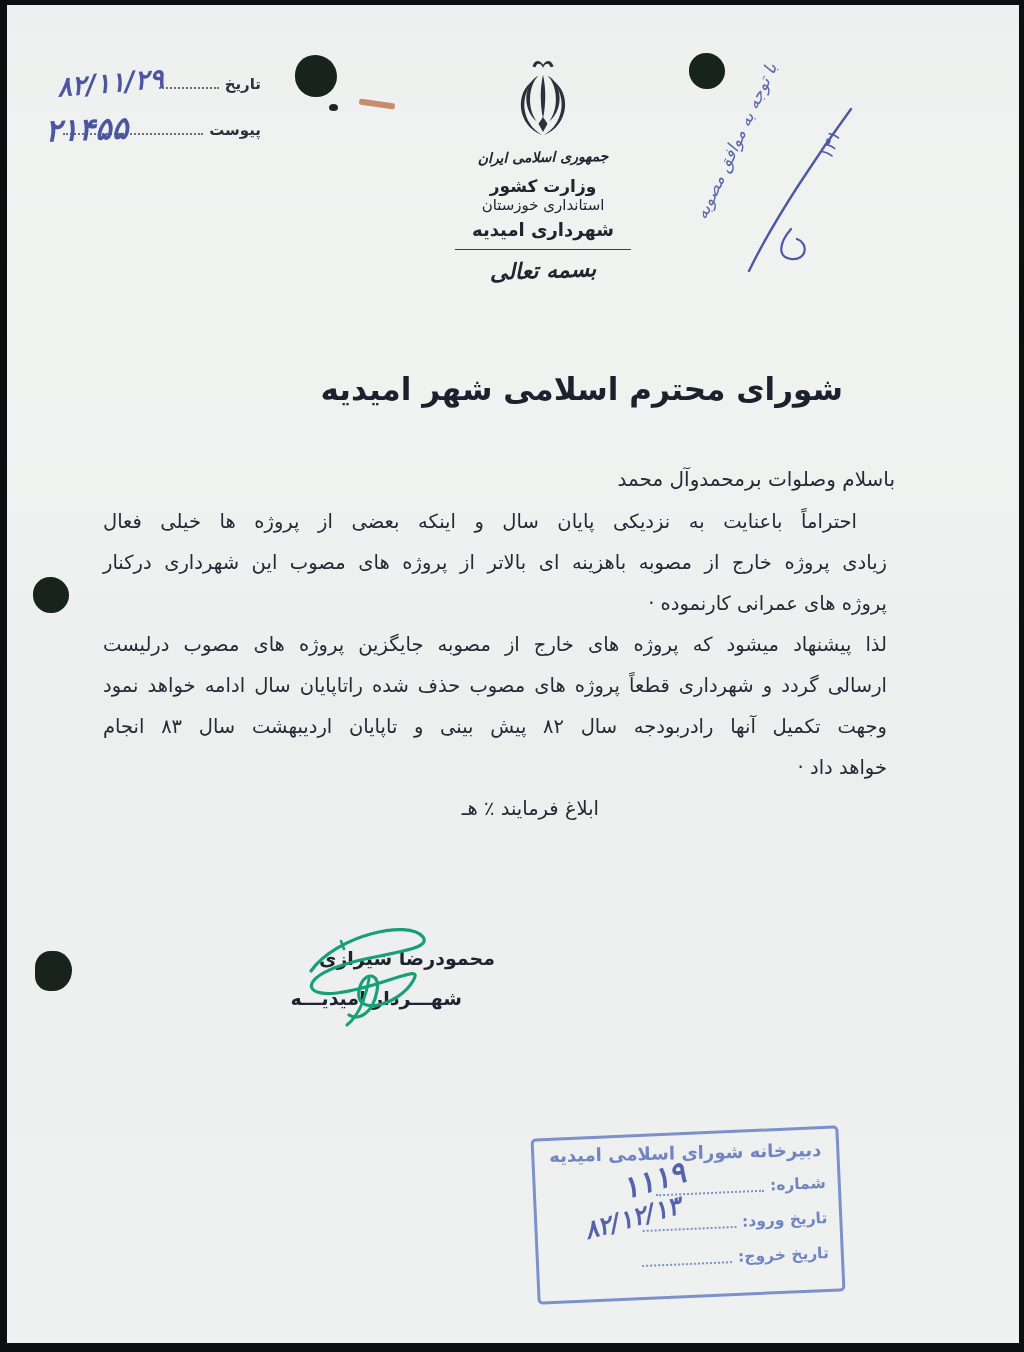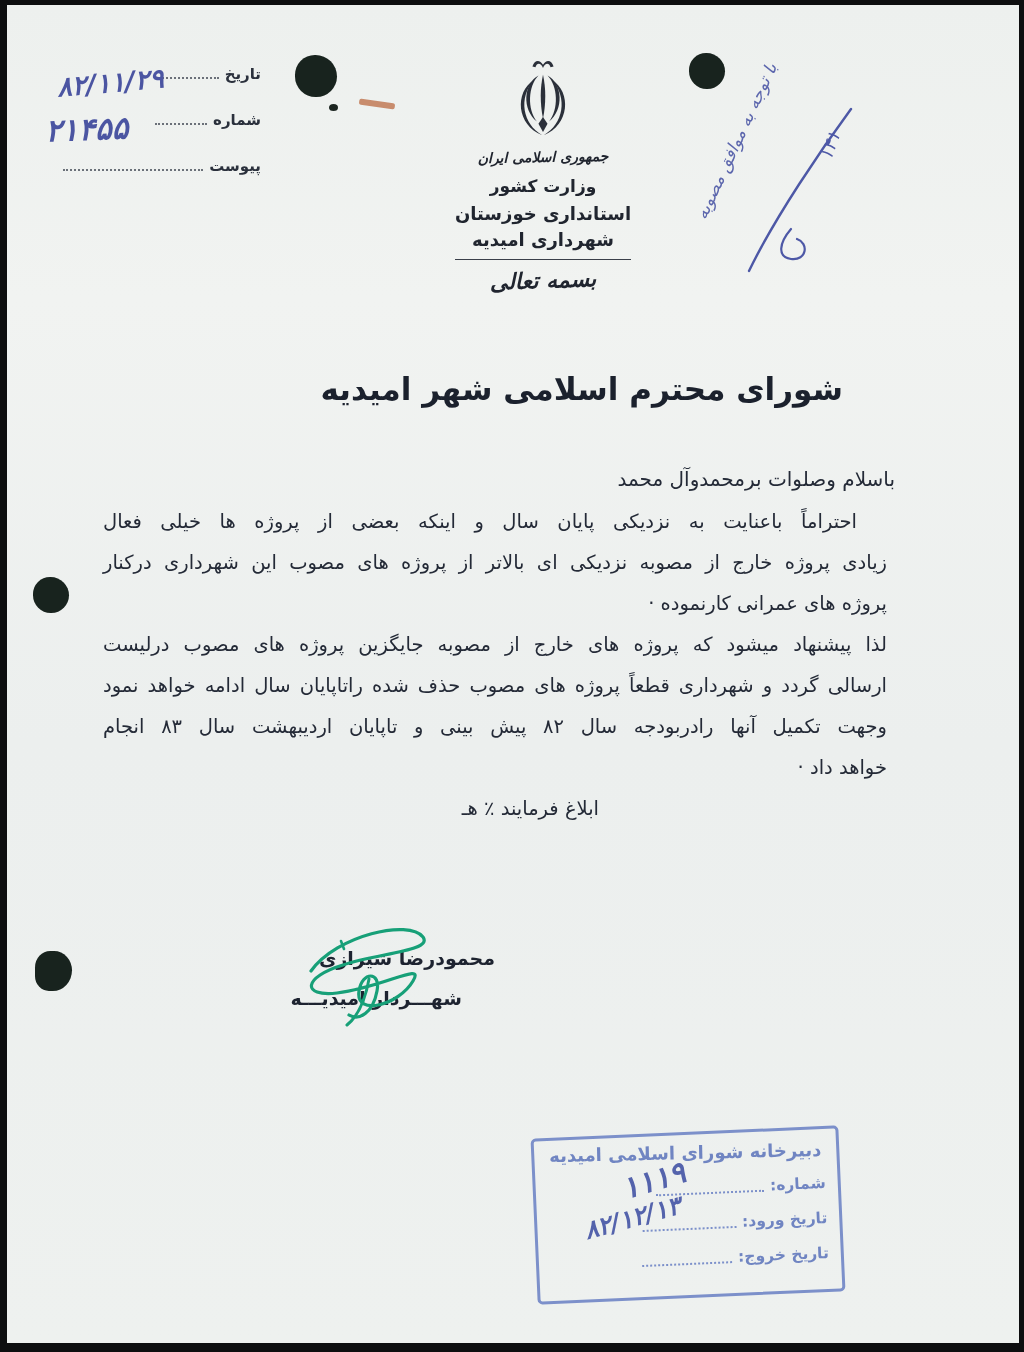--- a/index.html
+++ b/index.html
@@ -12,36 +12,36 @@
     position:absolute; left:7px; top:5px; right:5px; bottom:9px;
     background:linear-gradient(180deg,#edf0ee 0%,#f1f3f1 22%,#ecefee 55%,#eef1ef 100%);
   }
 
   
   .dot { position:absolute; background:#18231e; border-radius:48% 52% 50% 50%; }
   .speck { position:absolute; background:#1c2520; border-radius:50%; }
   .red-smudge { position:absolute; background:#bb6a41; opacity:.75; border-radius:2px; transform:rotate(8deg); }
 
   
-  .meta { position:absolute; left:56px; top:48px; width:200px; direction:rtl; color:#2a303c; }
+  .meta { position:absolute; left:56px; top:58px; width:200px; direction:rtl; color:#2a303c; }
   .meta-row { display:flex; align-items:flex-end; height:30px; margin-bottom:16px; }
   .meta-label { font-size:15px; font-weight:bold; white-space:nowrap; padding-right:2px; letter-spacing:.5px; }
   .meta-dots { flex:1; border-bottom:2px dotted #4b515c; margin:0 6px 4px 0; opacity:.8; }
   .pad1 { padding-left:96px; }
   .pad2 { padding-left:92px; }
 
   .hand-blue { position:absolute; color:#4b55a2; direction:rtl; white-space:nowrap;
                font-style:italic; font-weight:bold; }
 
   
   .letterhead { position:absolute; left:430px; top:50px; width:212px; text-align:center;
                 color:#20252f; direction:rtl; }
   .lh-country { margin-top:4px; font-size:14px; font-weight:bold; font-style:italic; transform:rotate(-1deg); }
   .lh-ministry { margin-top:11px; font-size:17px; font-weight:bold; letter-spacing:2px; }
-  .lh-governorate { margin-top:7px; font-size:18px; font-weight:bold; letter-spacing:1px; }
+  .lh-governorate { font-size:15px; font-weight:normal; letter-spacing:1px; }
   .lh-municipality { margin-top:5px; font-size:18px; font-weight:bold; }
   .lh-rule { margin:9px auto 0 auto; width:176px; border-top:1.6px solid #3a3f49; }
   .lh-basmala { margin-top:8px; font-size:22px; font-weight:bold; font-style:italic; transform:rotate(-2deg); }
 
   
   .recipient { position:absolute; right:176px; top:366px; direction:rtl;
                font-size:31px; font-weight:bold; color:#1b212d; white-space:nowrap; }
   .salutation { position:absolute; right:124px; top:462px; direction:rtl;
                 font-size:20px; color:#242a37; white-space:nowrap; }
   .body-text { position:absolute; right:132px; top:496px; width:784px; direction:rtl;
@@ -86,24 +86,20 @@
   <div class="red-smudge" style="left:352px;top:96px;width:36px;height:6px;"></div>
   <div class="dot" style="left:682px;top:48px;width:36px;height:36px;"></div>
   <div class="dot" style="left:26px;top:572px;width:36px;height:36px;"></div>
   <div class="dot" style="left:28px;top:946px;width:37px;height:40px;border-radius:46% 54% 58% 42%;"></div>
 
   <div class="meta">
     <div class="meta-row pad1">
       <span class="meta-label">تاریخ</span>
       <span class="meta-dots"></span>
     </div>
-    <div class="meta-row pad2">
-      <span class="meta-label">شماره</span>
-      <span class="meta-dots"></span>
-    </div>
     <div class="meta-row">
       <span class="meta-label">پیوست</span>
       <span class="meta-dots"></span>
     </div>
   </div>
   <div class="hand-blue" style="left:50px;top:62px;font-size:27px;transform:rotate(-5deg);">۸۲/۱۱/۲۹</div>
   <div class="hand-blue" style="left:38px;top:106px;font-size:31px;letter-spacing:3px;transform:rotate(-2deg);">۲۱۴۵۵</div>
 
   <div class="letterhead">
     <svg width="68" height="90" viewBox="0 0 90 115" style="margin:0 auto;">
@@ -132,21 +128,21 @@
       <path d="M14,170 C40,116 88,46 116,8" fill="none" stroke="#4d58a6" stroke-width="2.4" stroke-linecap="round"></path>
       <path d="M56,128 C44,142 42,156 56,158 C72,160 74,142 62,138" fill="none" stroke="#4d58a6" stroke-width="2.2" stroke-linecap="round"></path>
     </svg>
   </div>
 
   <div class="recipient">شورای محترم اسلامی شهر امیدیه</div>
   <div class="salutation">باسلام وصلوات برمحمدوآل محمد</div>
 
   <div class="body-text">
     <div class="jline indent">احتراماً باعنایت به نزدیکی پایان سال و اینکه بعضی از پروژه ها خیلی فعال</div>
-    <div class="jline">زیادی پروژه خارج از مصوبه نزدیکی ای بالاتر از پروژه های مصوب این شهرداری درکنار</div>
+    <div class="jline">زیادی پروژه خارج از مصوبه باهزینه ای بالاتر از پروژه های مصوب این شهرداری درکنار</div>
     <div class="rline">پروژه های عمرانی کارنموده ·</div>
     <div class="jline">لذا پیشنهاد میشود که پروژه های خارج از مصوبه جایگزین پروژه های مصوب درلیست</div>
     <div class="jline">ارسالی گردد و شهرداری قطعاً پروژه های مصوب حذف شده راتاپایان سال ادامه خواهد نمود</div>
     <div class="jline">وجهت تکمیل آنها رادربودجه سال ۸۲ پیش بینی و تاپایان اردیبهشت سال ۸۳ انجام</div>
     <div class="rline">خواهد داد ·</div>
     <div class="rline shift">ابلاغ فرمایند ٪ هـ</div>
   </div>
 
   <div class="sig-name">محمودرضا شیرازی</div>
   <div class="sig-title">شهـــردار امیدیـــه</div>

